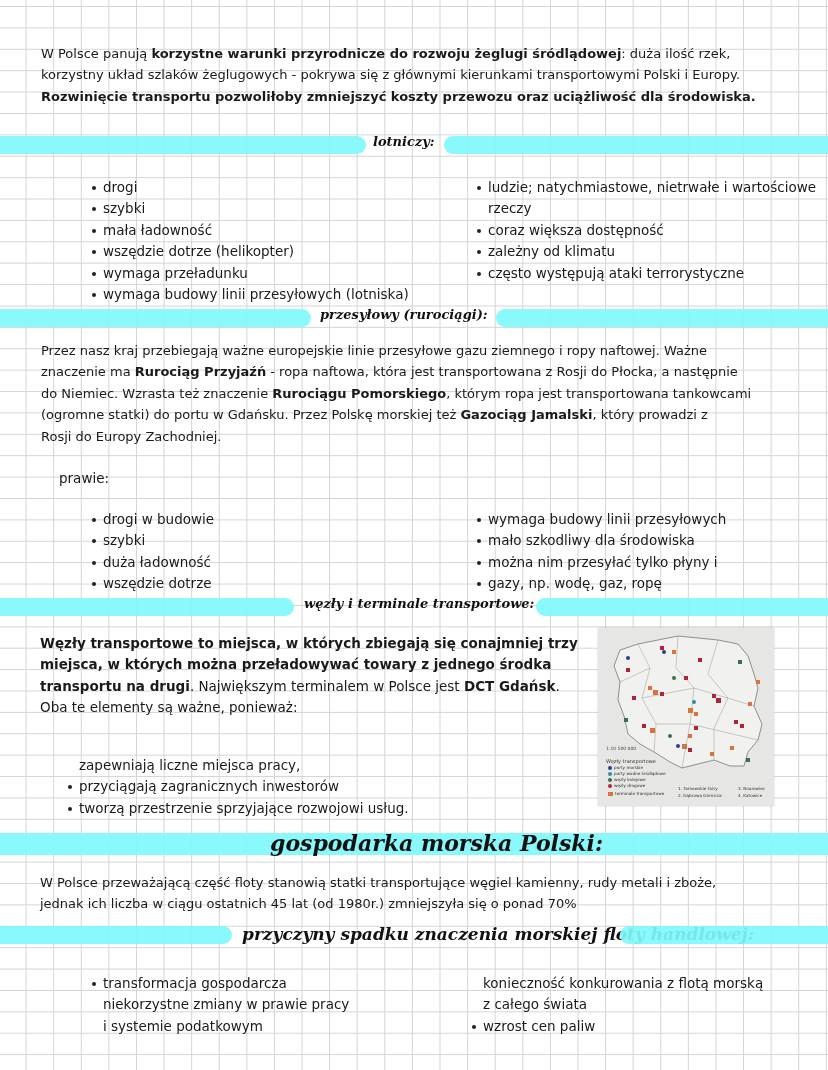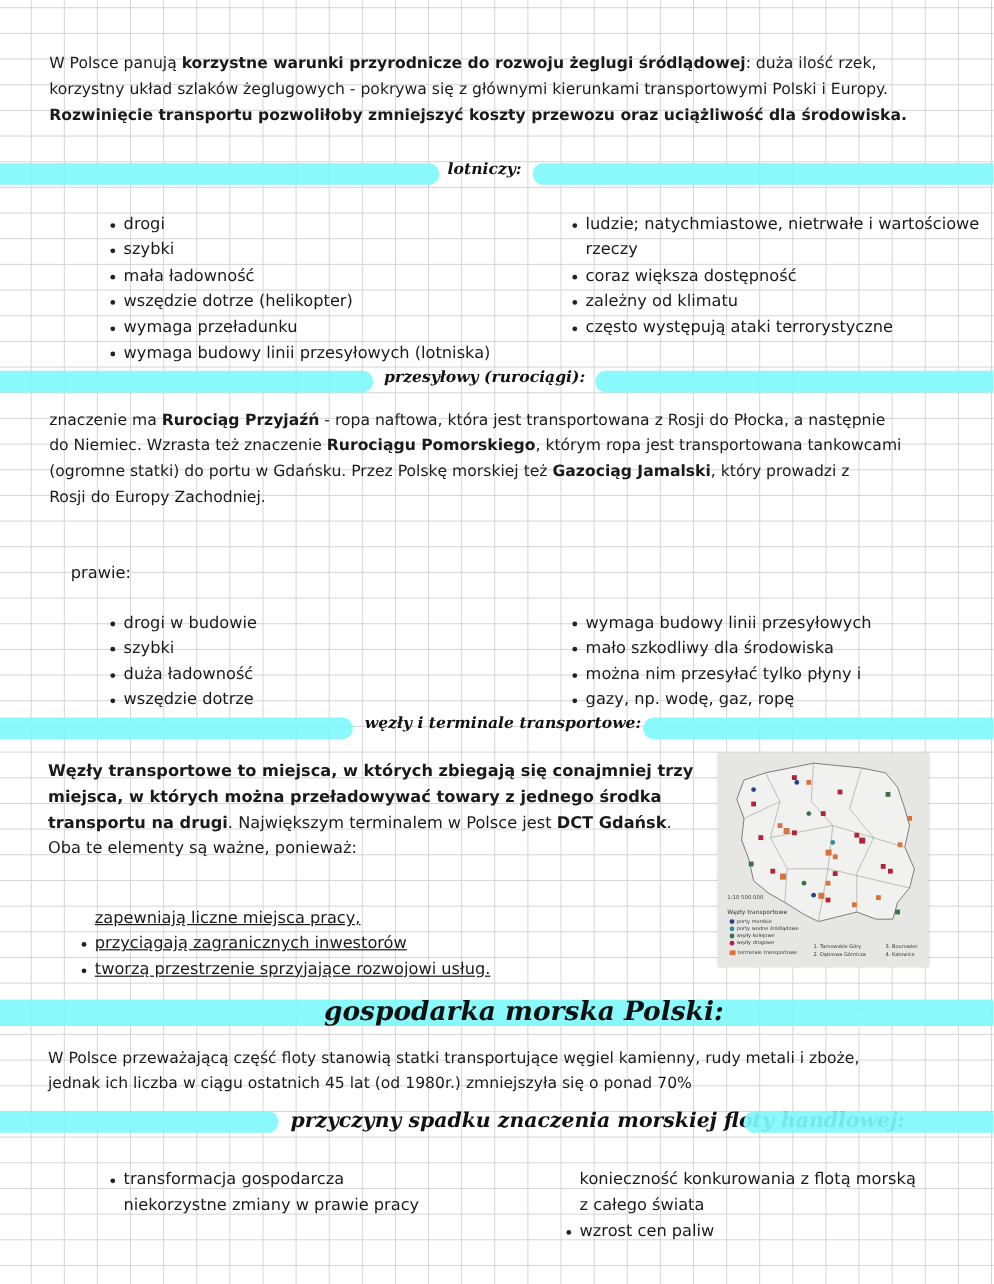--- a/index.html
+++ b/index.html
@@ -133,20 +133,21 @@
   <li class="bullet">często występują ataki terrorystyczne</li>
 </ul>
 
 <div class="band" style="top:309px;">
   <div class="seg left" style="width:311px;"></div>
   <div class="title" style="left:320px;">przesyłowy (rurociągi):</div>
   <div class="seg right" style="width:332px;"></div>
 </div>
 
 <div class="para" style="left:41px; top:340px; width:780px;">
+  <div>Przez nasz kraj przebiegają ważne europejskie linie przesyłowe gazu ziemnego i ropy naftowej. Ważne</div>
   <div><span>znaczenie ma </span><b>Rurociąg Przyjaźń</b><span> - ropa naftowa, która jest transportowana z Rosji do Płocka, a następnie</span></div>
   <div><span>do Niemiec. Wzrasta też znaczenie </span><b>Rurociągu Pomorskiego</b><span>, którym ropa jest transportowana tankowcami</span></div>
   <div><span>(ogromne statki) do portu w Gdańsku. Przez Polskę morskiej też </span><b>Gazociąg Jamalski</b><span>, który prowadzi z</span></div>
   <div>Rosji do Europy Zachodniej.</div>
 </div>
 
 <div class="para" style="left:59px; top:468px; font-size:13.5px;">prawie:</div>
 
 <ul class="list" style="left:76px; top:493px;">
   <li class="bullet">drogi w budowie</li>
@@ -168,21 +169,21 @@
   <div class="seg right" style="width:292px;"></div>
 </div>
 
 <div class="para" style="left:40px; top:633px; width:540px; font-size:13.5px;">
   <div><b>Węzły transportowe to miejsca, w których zbiegają się conajmniej trzy</b></div>
   <div><b>miejsca, w których można przeładowywać towary z jednego środka</b></div>
   <div><b>transportu na drugi</b><span>. Największym terminalem w Polsce jest </span><b>DCT Gdańsk</b><span>.</span></div>
   <div>Oba te elementy są ważne, ponieważ:</div>
 </div>
 
-<ul class="list" style="left:52px; top:739px;text-decoration:underline;">
+<ul class="list" style="left:52px; top:739px;">
   <li class="cont">zapewniają liczne miejsca pracy,</li>
   <li class="bullet">przyciągają zagranicznych inwestorów</li>
   <li class="bullet">tworzą przestrzenie sprzyjające rozwojowi usług.</li>
 </ul>
 
 <div class="map">
   <svg width="176" height="178" viewBox="0 0 176 178">
     <path d="M22 22 L40 16 L60 12 L80 8 L100 10 L120 12 L140 16 L150 28 L156 46 L160 60 L156 78 L164 96 L160 112 L150 124 L146 138 L132 138 L116 132 L100 136 L84 140 L72 134 L56 124 L42 116 L30 106 L26 88 L20 72 L22 54 L16 38 Z" fill="#f1f1ef" stroke="#777" stroke-width="0.8"></path>
     <path d="M40 16 L52 40 L44 70 L58 96 L56 124 M80 8 L78 40 L96 60 L92 96 L84 140 M120 12 L110 46 L130 70 L116 100 L116 132 M22 54 L52 40 M44 70 L96 60 L156 78 M58 96 L92 96 L160 112" fill="none" stroke="#999" stroke-width="0.5"></path>
     <g>
@@ -245,19 +246,20 @@
 
 <div class="band" style="top:926px;">
   <div class="seg left" style="width:232px;"></div>
   <div class="title" style="left:242px; font-size:17px;">przyczyny spadku znaczenia morskiej floty handlowej:</div>
   <div class="seg right" style="width:208px;"></div>
 </div>
 
 <ul class="list" style="left:76px; top:957px;">
   <li class="bullet">transformacja gospodarcza</li>
   <li class="cont">niekorzystne zmiany w prawie pracy</li>
+  <li class="cont">i systemie podatkowym</li>
 </ul>
 
 <ul class="list" style="left:456px; top:957px;">
   <li class="cont">konieczność konkurowania z flotą morską</li>
   <li class="cont">z całego świata</li>
   <li class="bullet">wzrost cen paliw</li>
 </ul>
 
 </body></html>

